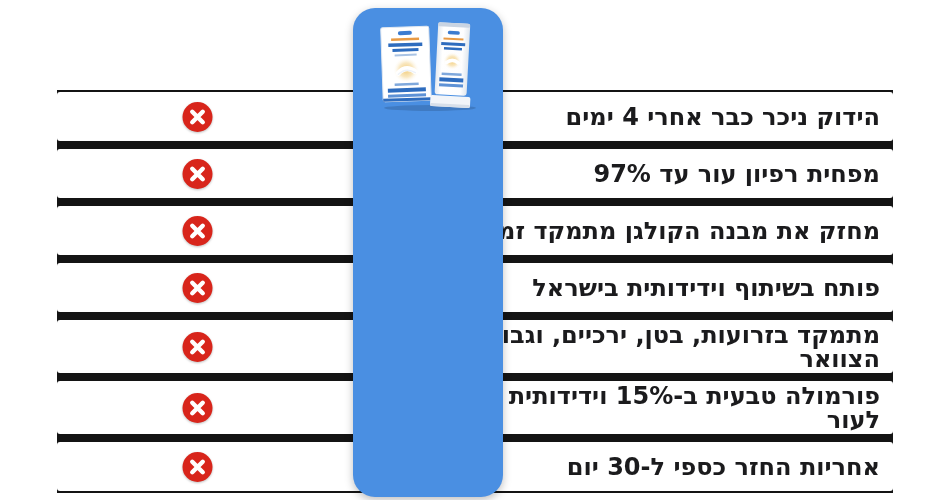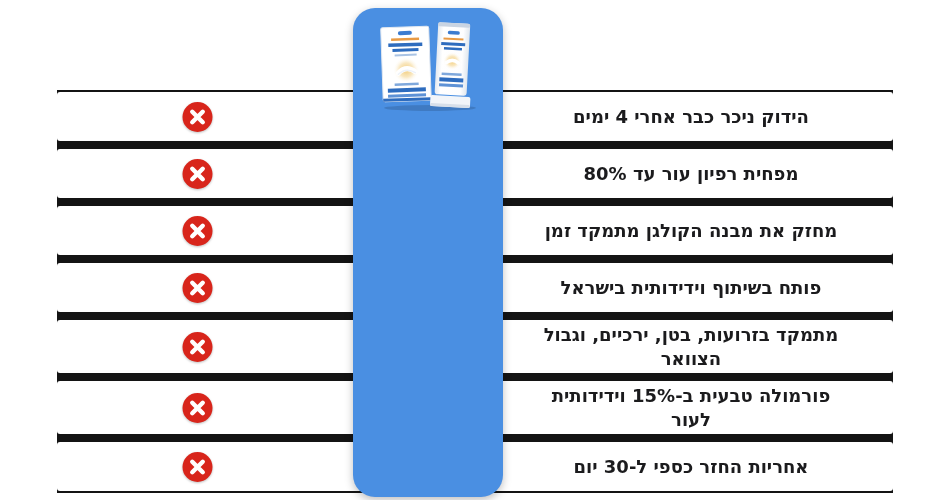--- a/index.html
+++ b/index.html
@@ -34,24 +34,24 @@
   .row.tall { height: 53px; }
 
   .row-text {
     position: absolute;
     right: 13px;
     top: 50%;
     transform: translateY(-50%);
     width: 378px;
     overflow: hidden;
     direction: rtl;
-    text-align: center;
+    text-align: right;
     white-space: pre;
     font-weight: bold;
-    font-size: 18px;
+    font-size: 24px;
     line-height: 24px;
     color: #1b1b1d;
   }
 
   .x-badge {
     position: absolute;
     left: 125px;
     top: 50%;
     transform: translateY(-50%);
     width: 31px;
@@ -111,21 +111,21 @@
             <circle cx="16" cy="16" r="15.5" fill="#D8251B"></circle>
             <path d="M10.6 10.6 L21.4 21.4 M21.4 10.6 L10.6 21.4" stroke="#fff" stroke-width="4.6" stroke-linecap="round"></path>
           </svg>
         </span>
       <span class="check-badge">
           <svg width="26" height="26" viewBox="0 0 26 26">
             <circle cx="13" cy="13" r="13" fill="#2FA84F"></circle>
             <path d="M7.3 13.4 L11.2 17.2 L18.7 9.6" stroke="#fff" stroke-width="3.6" fill="none" stroke-linecap="round" stroke-linejoin="round"></path>
           </svg>
         </span>
-      <span class="row-text">מפחית רפיון עור עד 80%</span>
+      <span class="row-text">מפחית רפיון עור עד 97%</span>
     </div>
 
     <div class="row">
       <span class="x-badge">
           <svg width="31" height="31" viewBox="0 0 32 32">
             <circle cx="16" cy="16" r="15.5" fill="#D8251B"></circle>
             <path d="M10.6 10.6 L21.4 21.4 M21.4 10.6 L10.6 21.4" stroke="#fff" stroke-width="4.6" stroke-linecap="round"></path>
           </svg>
         </span>
       <span class="check-badge">

